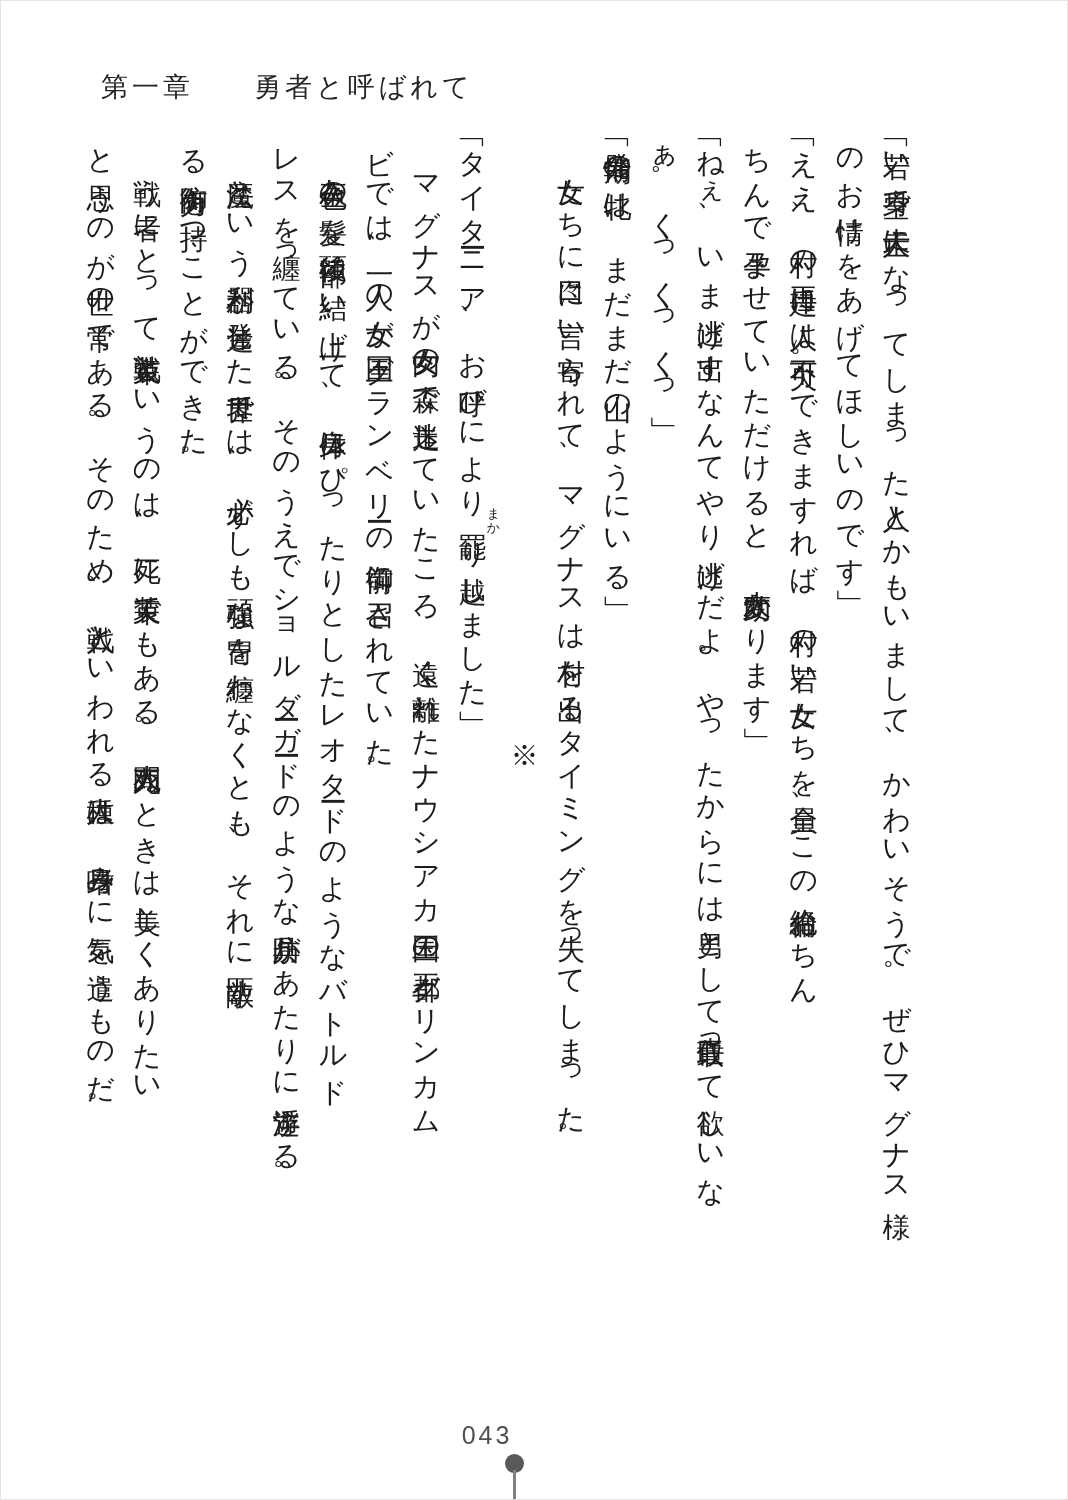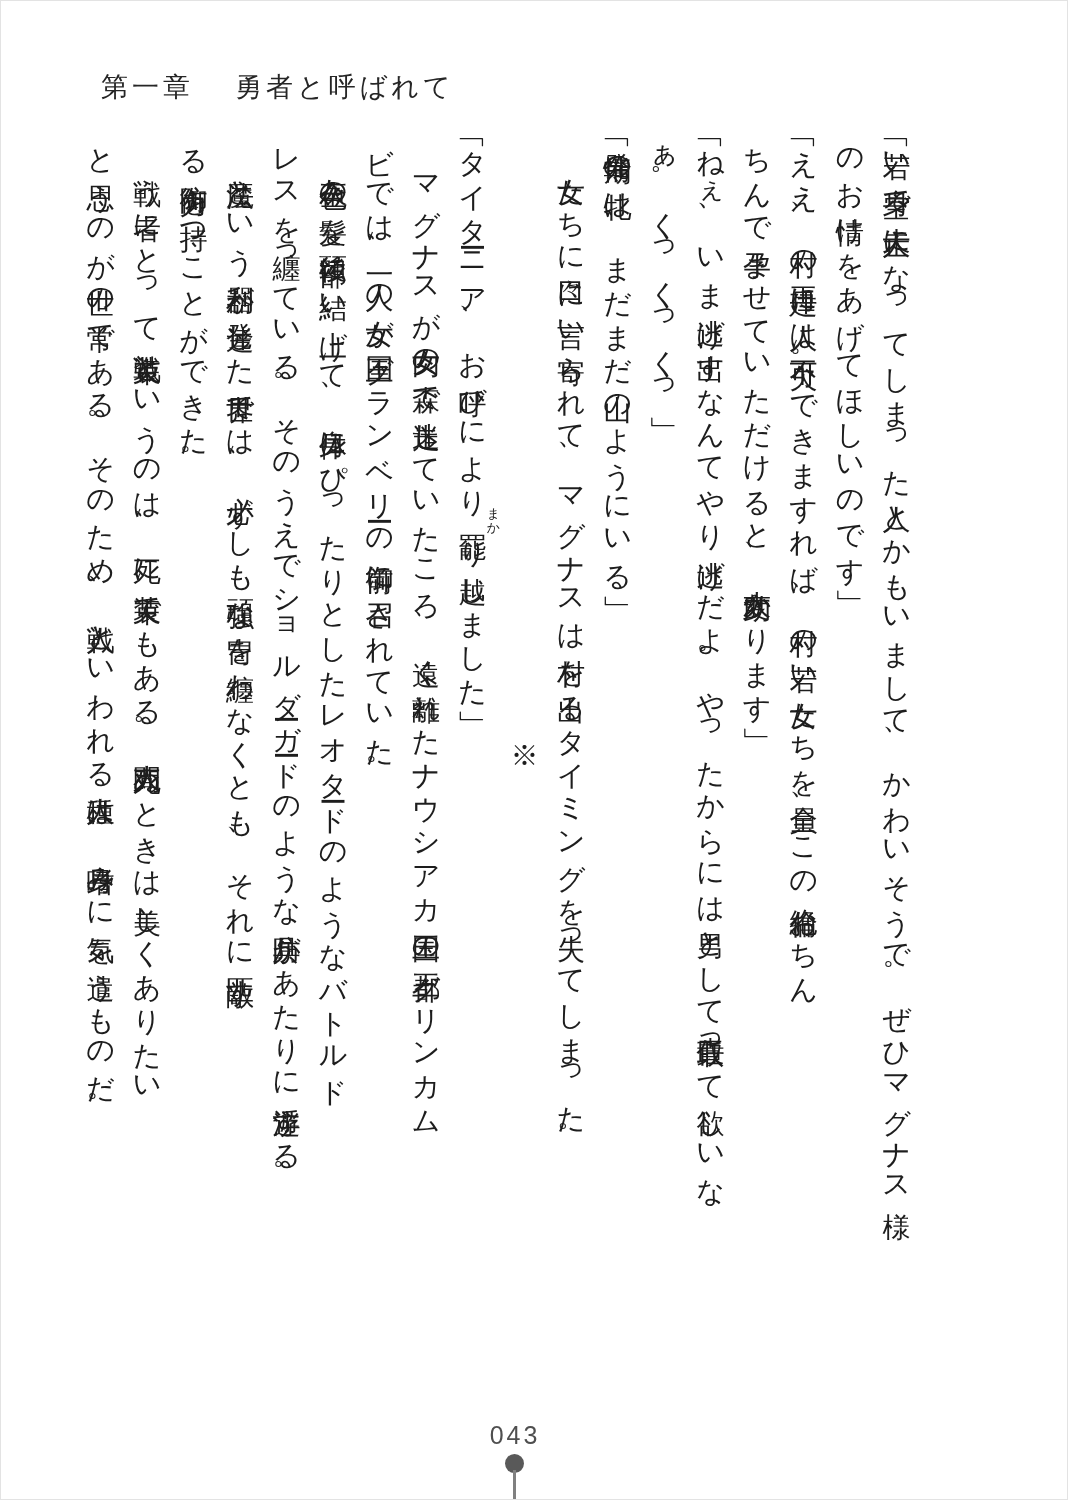--- a/index.html
+++ b/index.html
@@ -21,21 +21,21 @@
   .running-head {
     position: absolute;
     top: 68px;
     left: 100px;
     font-size: 27px;
     letter-spacing: 4px;
     color: #262626;
     white-space: nowrap;
   }
   .running-head .chapter-title {
-    margin-left: 41px;
+    margin-left: 60px;
   }
   
   .text-block {
     position: absolute;
     top: 128px;
     right: 148px;
     height: 1220px;
     writing-mode: vertical-rl;
     -webkit-writing-mode: vertical-rl;
     font-size: 28px;
@@ -55,21 +55,21 @@
   }
   ruby rt {
     font-size: 13px;
     letter-spacing: 0;
     color: #1d1d1d;
   }
   
   .page-number {
     position: absolute;
     top: 1420px;
-    left: 478px;
+    left: 450px;
     width: 72px;
     text-align: center;
     font-family: "Liberation Sans", "DejaVu Sans", sans-serif;
     font-size: 25px;
     letter-spacing: 3px;
     color: #4f4f4f;
   }
   .page-marker-dot {
     position: absolute;
     top: 1453px;

